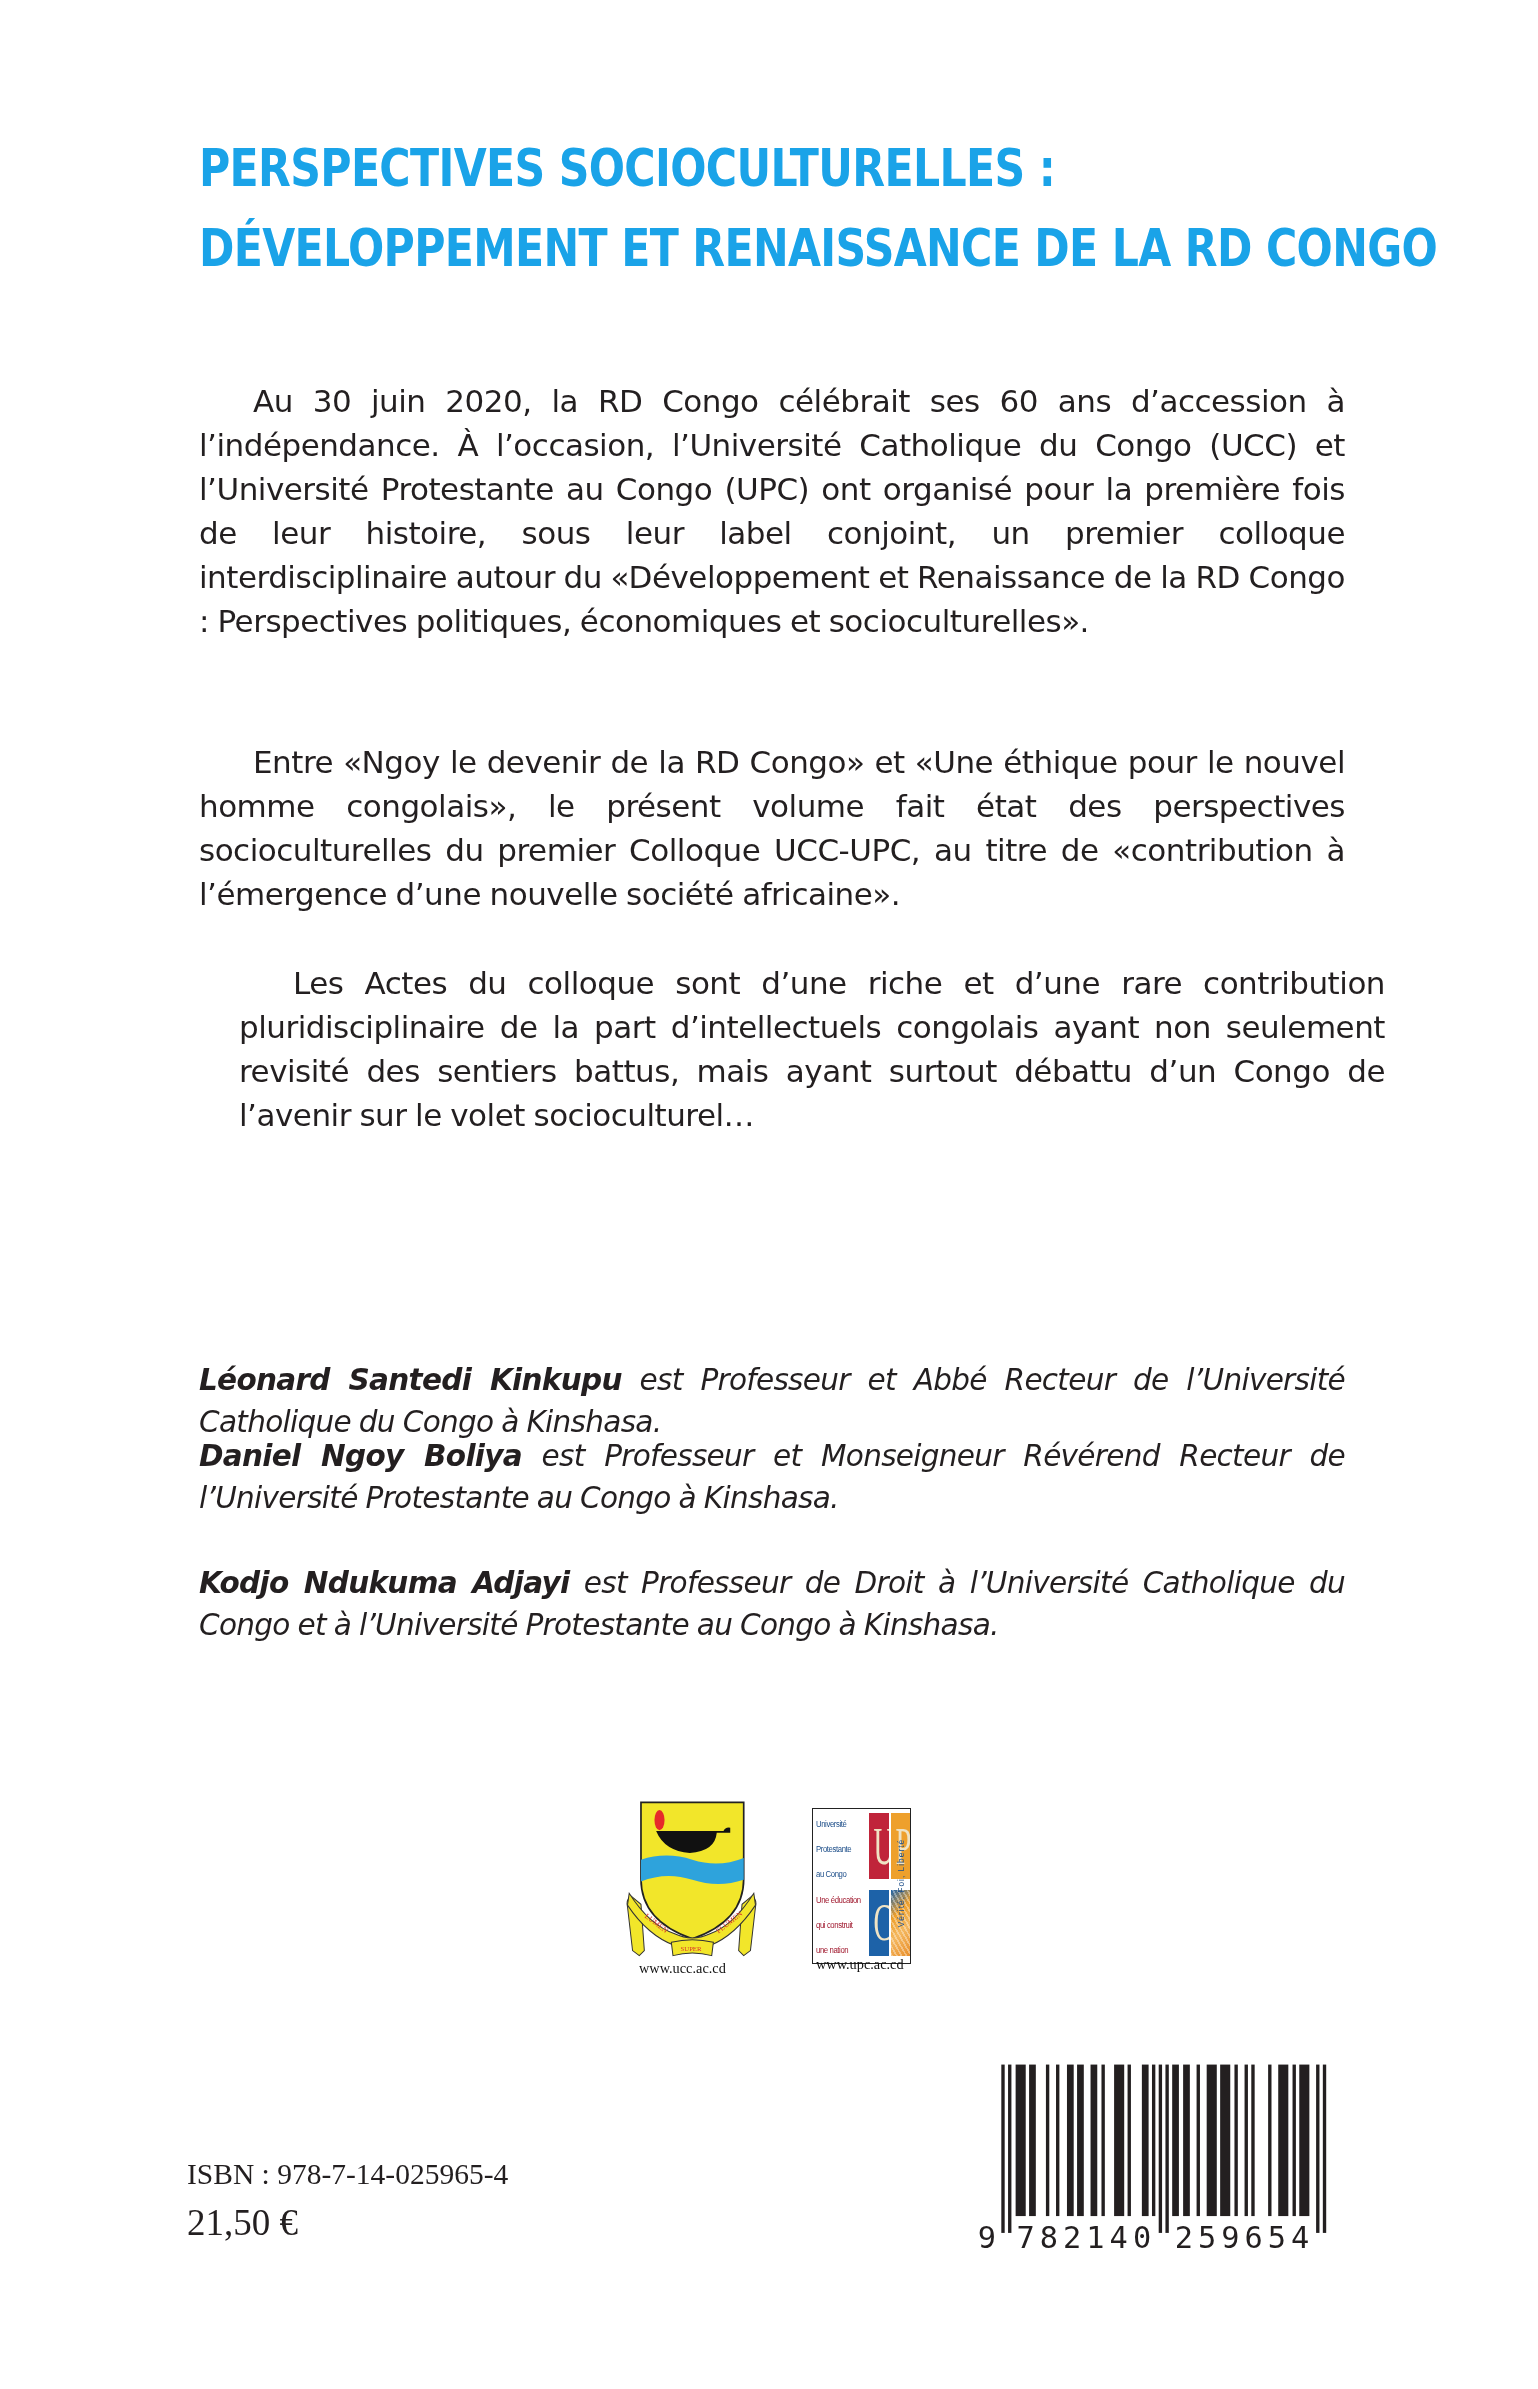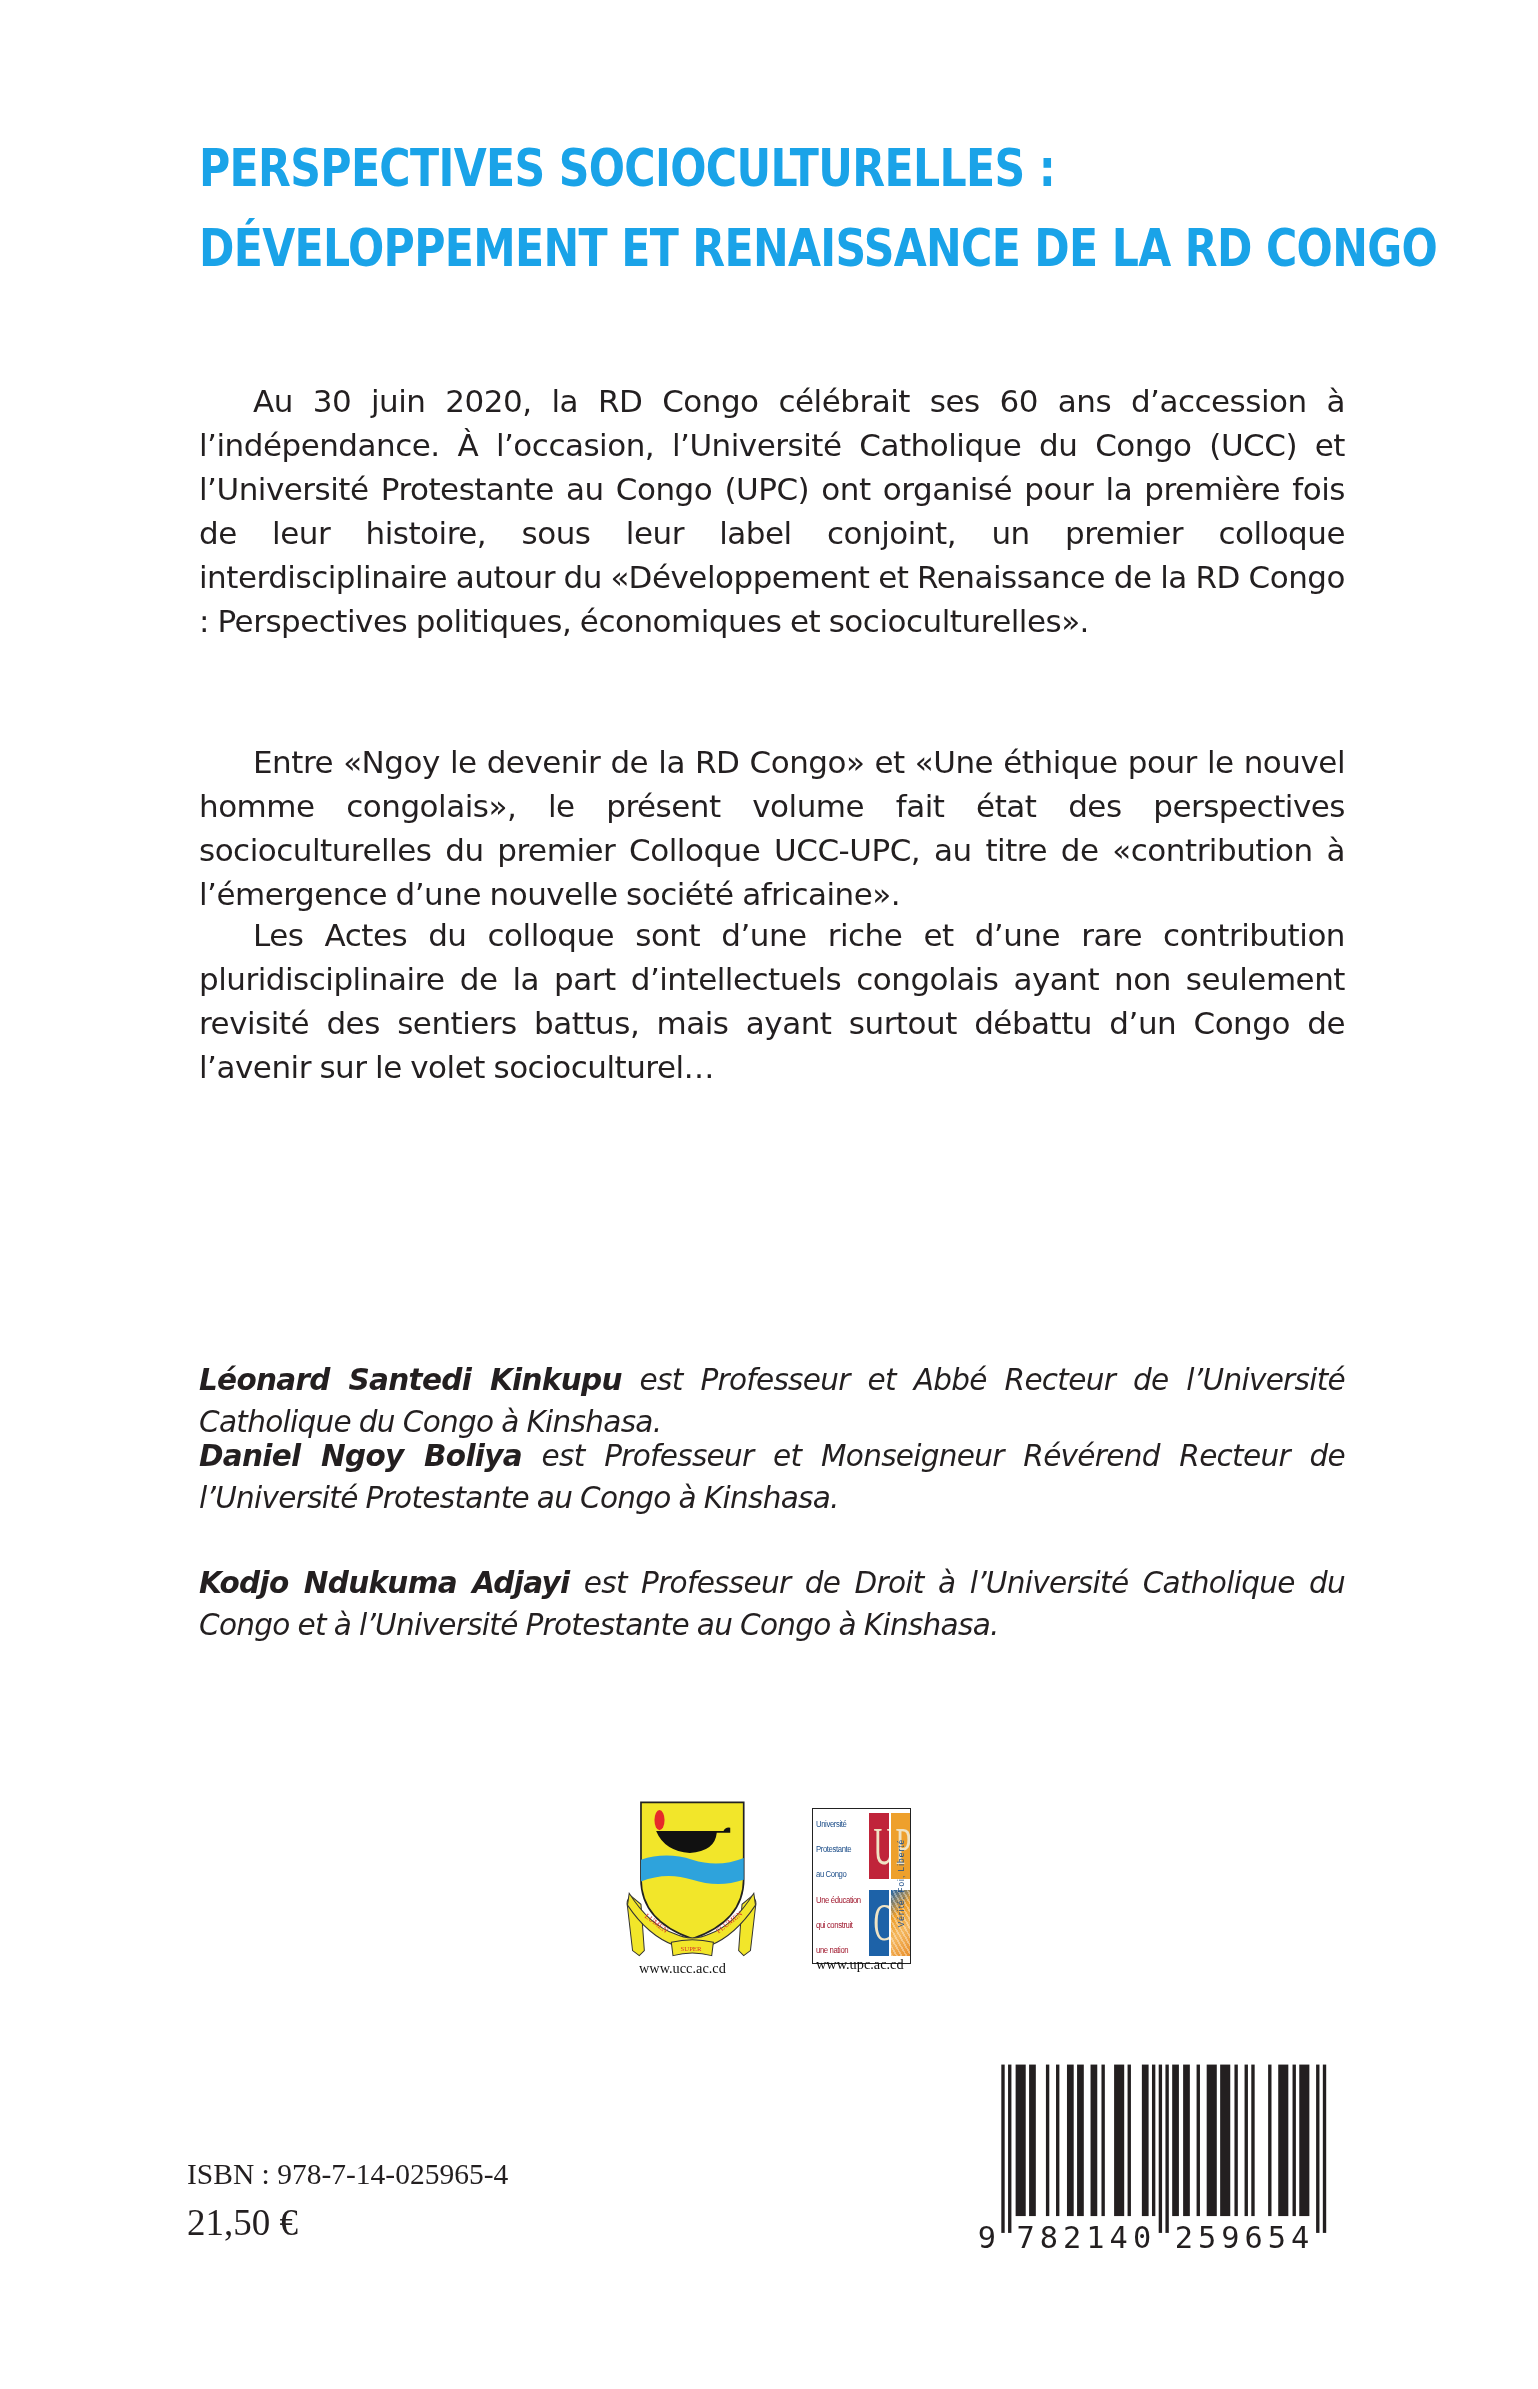--- a/index.html
+++ b/index.html
@@ -51,21 +51,21 @@
     line-height: 44px;
     color: #231f20;
     text-align: justify;
     text-indent: 54px;
     margin: 0;
     letter-spacing: -0.5px;
     word-spacing: -0.8px;
   }
   #para-1 { top: 379px; }
   #para-2 { top: 740px; }
-  #para-3 { top: 913px; }
+  #para-3 { top: 961px; margin-left: 40px; }
 
   
   .bio {
     position: absolute;
     left: 199px;
     width: 1146px;
     margin: 0;
     font-family: "DejaVu Sans", "Liberation Sans", sans-serif;
     font-style: italic;
     font-size: 29.5px;

